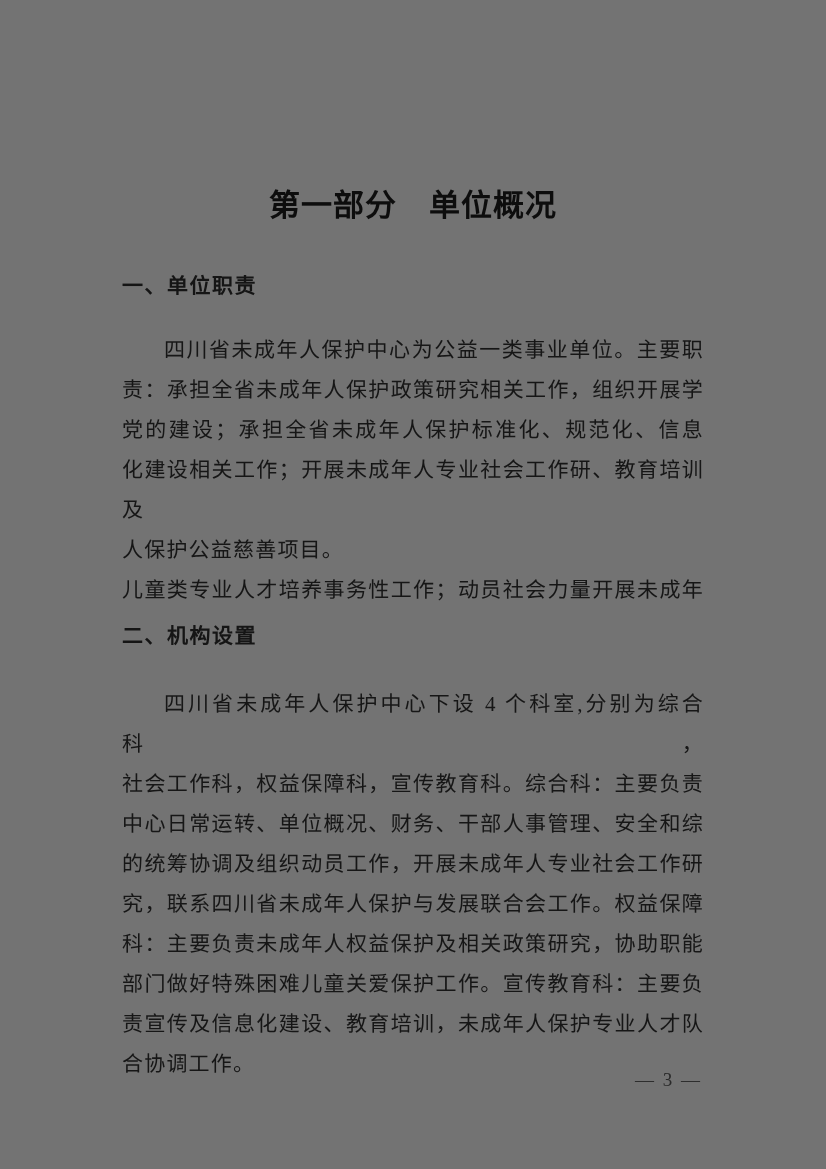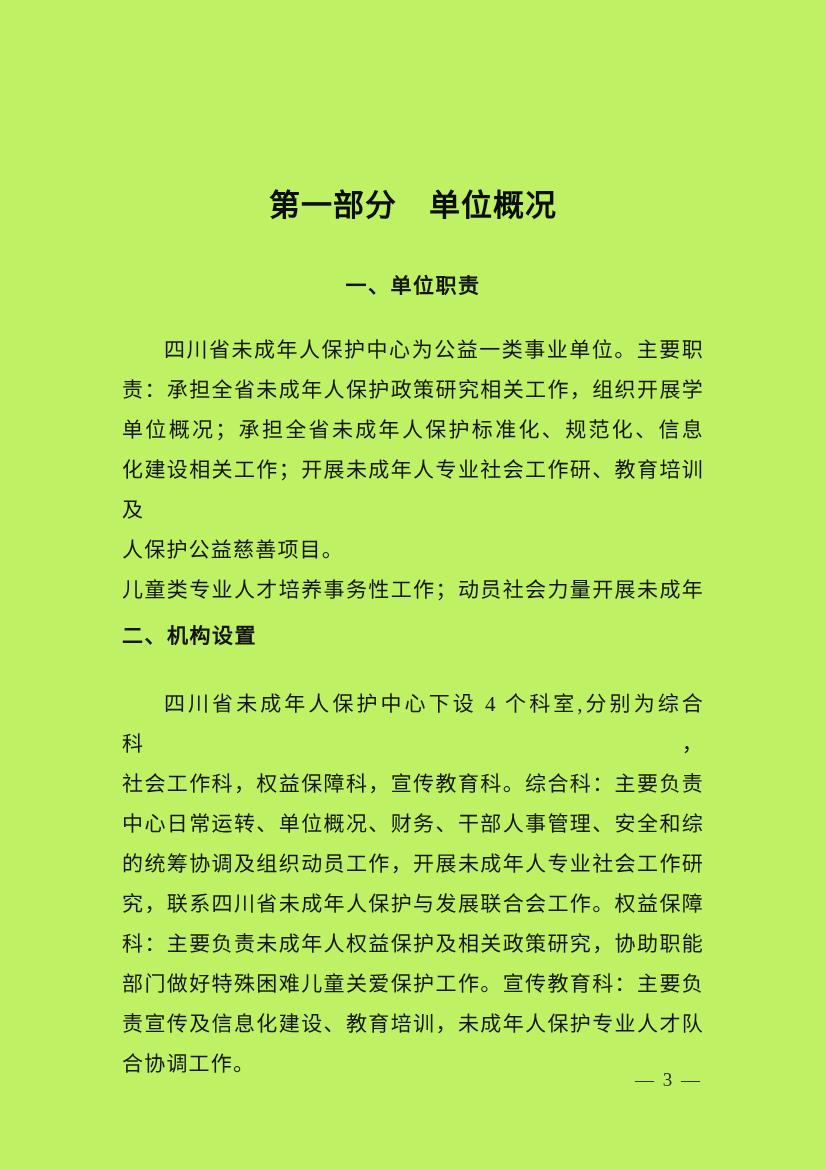--- a/index.html
+++ b/index.html
@@ -4,21 +4,21 @@
 <style>
   html, body {
     margin: 0;
     padding: 0;
     background: #ffffff;
   }
   .page {
     position: relative;
     width: 826px;
     height: 1169px;
-    background: #bef264;
+    background: #737373;
     box-sizing: border-box;
     padding: 186px 122px 0 122px;
     font-family: "Liberation Serif", serif;
     color: #121212;
     overflow: hidden;
   }
   .title {
     margin: 0;
     font-size: 31px;
     line-height: 40px;
@@ -30,21 +30,21 @@
   }
   .heading {
     margin: 0;
     font-family: "Liberation Sans", sans-serif;
     font-size: 21px;
     line-height: 28px;
     font-weight: 700;
     letter-spacing: 1.5px;
     color: #151515;
   }
-  .sec-duties .heading { margin-top: 46px; text-align: center; }
+  .sec-duties .heading { margin-top: 46px; }
   .sec-duties .para    { margin-top: 30px; }
   .sec-org   .heading  { margin-top: 12px; }
   .sec-org   .para     { margin-top: 34px; }
   .para {
     margin: 0;
   }
   .para .line {
     font-size: 21px;
     line-height: 40px;
     letter-spacing: 1.2px;
@@ -71,21 +71,21 @@
 
 <div class="page">
 
   <h1 class="title">第一部分　单位概况</h1>
 
   <section class="sec-duties">
     <h2 class="heading">一、单位职责</h2>
     <div class="para">
         <div class="line">四川省未成年人保护中心为公益一类事业单位。主要职</div>
         <div class="line">责：承担全省未成年人保护政策研究相关工作，组织开展学</div>
-        <div class="line">单位概况；承担全省未成年人保护标准化、规范化、信息</div>
+        <div class="line">党的建设；承担全省未成年人保护标准化、规范化、信息</div>
         <div class="line">化建设相关工作；开展未成年人专业社会工作研、教育培训及</div>
         <div class="line last">人保护公益慈善项目。</div>
         <div class="line">儿童类专业人才培养事务性工作；动员社会力量开展未成年</div>
       </div>
   </section>
 
   <section class="sec-org">
     <h2 class="heading">二、机构设置</h2>
     <div class="para">
         <div class="line">四川省未成年人保护中心下设 4 个科室,分别为综合科，</div>

